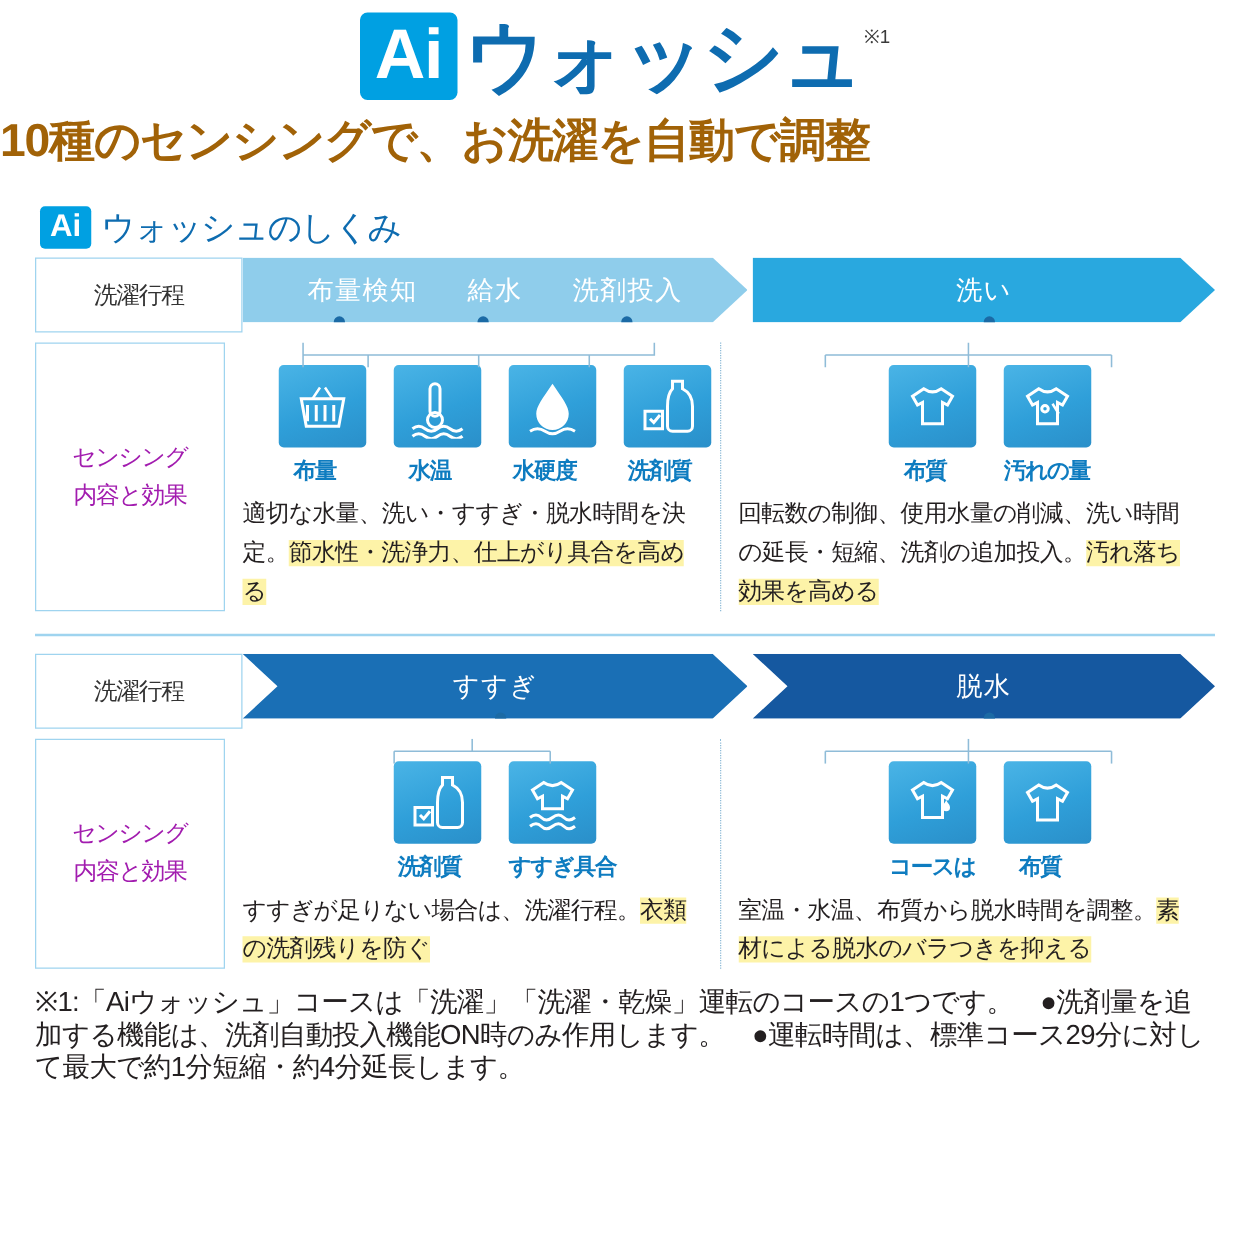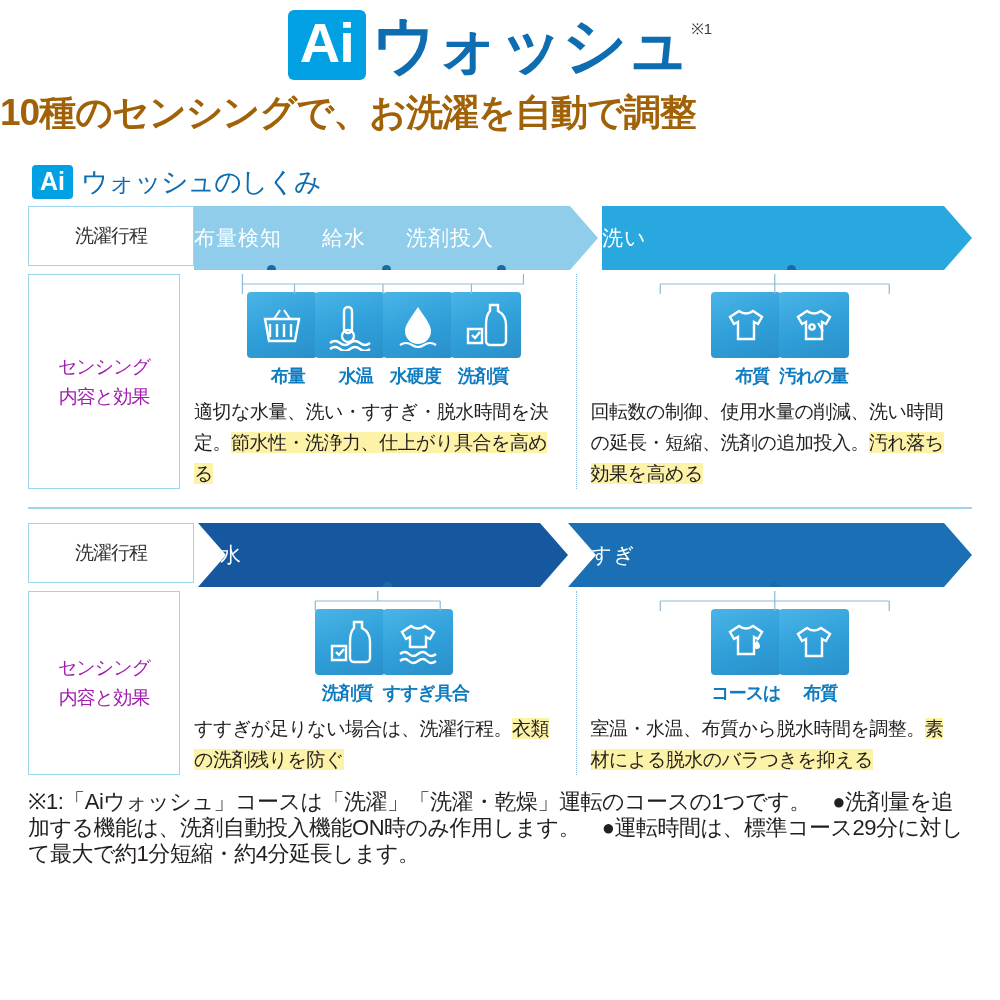--- a/index.html
+++ b/index.html
@@ -76,23 +76,23 @@
     border:1px solid #9fd4ef;
     display:flex; align-items:center; justify-content:center;
     font-size:19px; color:#333; letter-spacing:-1px;
     background:#fff;
   }
   .proc-wrap { flex:1; display:flex; position:relative; }
 
   
   .chev {
     position:relative;
-    display:flex; align-items:center; 
+    display:flex; align-items:center; justify-content:center;
     color:#fff; font-size:21px; letter-spacing:1px;
-    height:64px;
+    height:52px;
   }
   .chev .chev-inner { position:relative; z-index:2; display:flex; gap:46px; }
   .chev span { white-space:nowrap; }
 
   .arrow-light {
     flex:0 0 404px;
     background:#8fcdeb;
     clip-path:polygon(0 0, calc(100% - 28px) 0, 100% 50%, calc(100% - 28px) 100%, 0 100%);
   }
   .arrow-mid {
@@ -124,21 +124,21 @@
   .sense-label {
     width:152px; border:1px solid #9fd4ef; background:#fff;
     display:flex; align-items:center; justify-content:center;
     font-size:19px; color:#a21caf; text-align:center; line-height:30px; letter-spacing:-1px;
   }
   .sense-body { flex:1; display:flex; }
   .panel { flex:1; padding:0 14px; position:relative; }
   .panel.left { border-right:1px dotted #8fbcd8; }
 
   .icons { display:flex; justify-content:center; gap:10px; margin-top:18px; }
-  .icon-col { width:58px; text-align:right; }
+  .icon-col { width:58px; text-align:center;margin-left:24px; }
   .tile {
     width:70px;height:66px;
     background:linear-gradient(160deg,#4ab4e6 0%, #2f9fd9 55%, #2a8fc9 100%);
     border-radius:4px;
     display:flex; align-items:center; justify-content:center;
   }
   .tile svg { width:52px; height:52px; }
   .ic-label {
     font-size:18px; color:#0e7cc0; font-weight:bold; margin-top:6px; letter-spacing:-1px;
     white-space:nowrap;
@@ -306,29 +306,29 @@
   </div>
 </div>
 
 <div class="divider"></div>
 
 <div class="block" style="margin-top:14px;">
 
   <div class="row-proc">
     <div class="label-box">洗濯行程</div>
     <div class="proc-wrap">
+      <div class="chev arrow-dark1">
+        <div class="chev-inner">
+          <span>すすぎ</span>
+        </div>
+        <div class="dot" style="left:50%;"></div>
+      </div>
       <div class="chev arrow-dark2">
         <div class="chev-inner">
           <span>脱水</span>
-        </div>
-        <div class="dot" style="left:50%;"></div>
-      </div>
-      <div class="chev arrow-dark1">
-        <div class="chev-inner">
-          <span>すすぎ</span>
         </div>
         <div class="dot" style="left:50%;"></div>
       </div>
     </div>
   </div>
 
   <div class="row-sense">
     <div class="sense-label">
       <div>
         <div>センシング</div>

